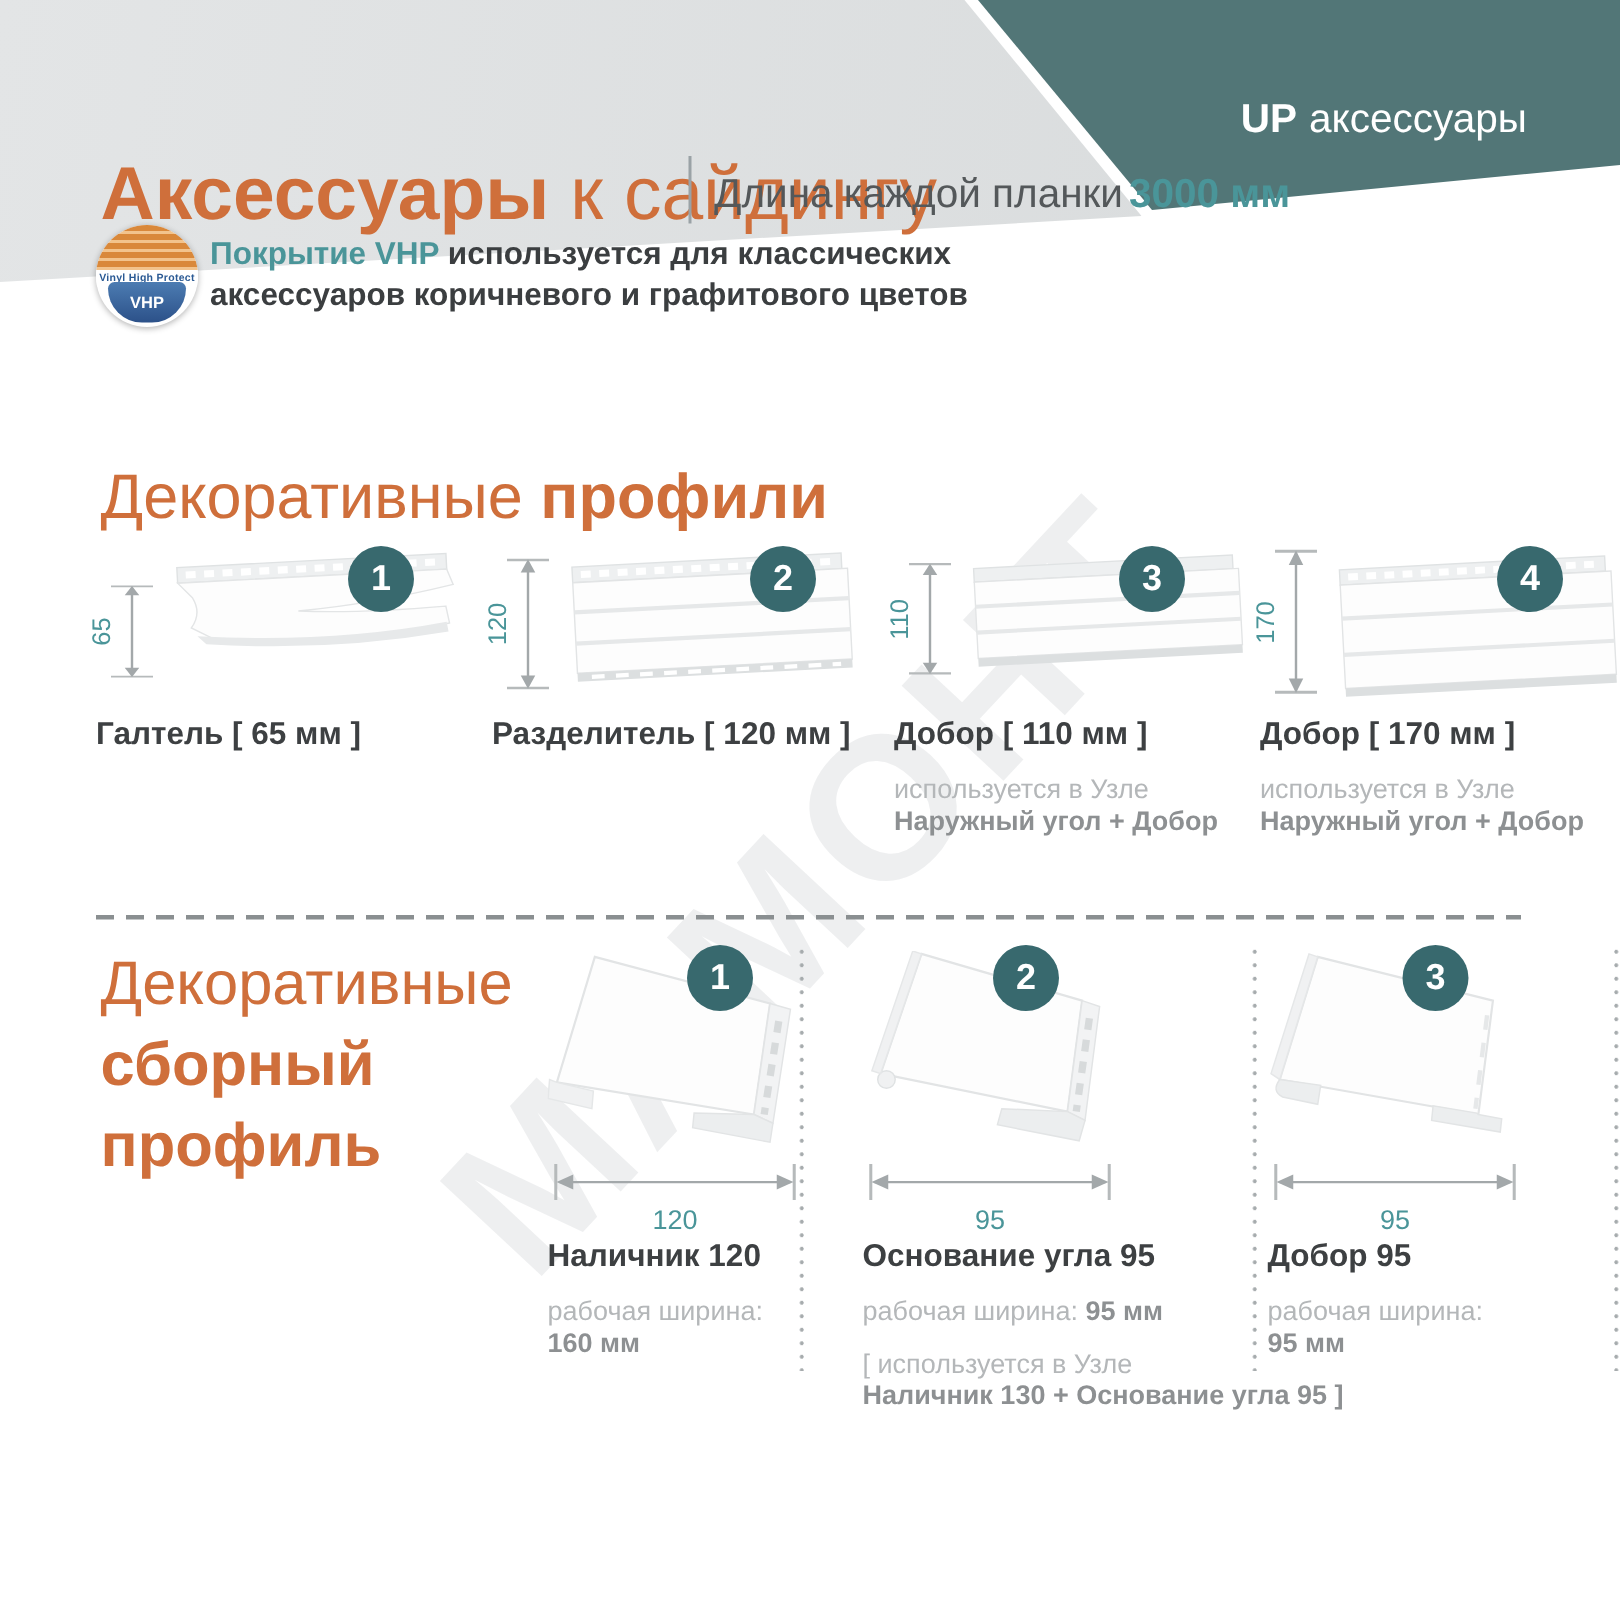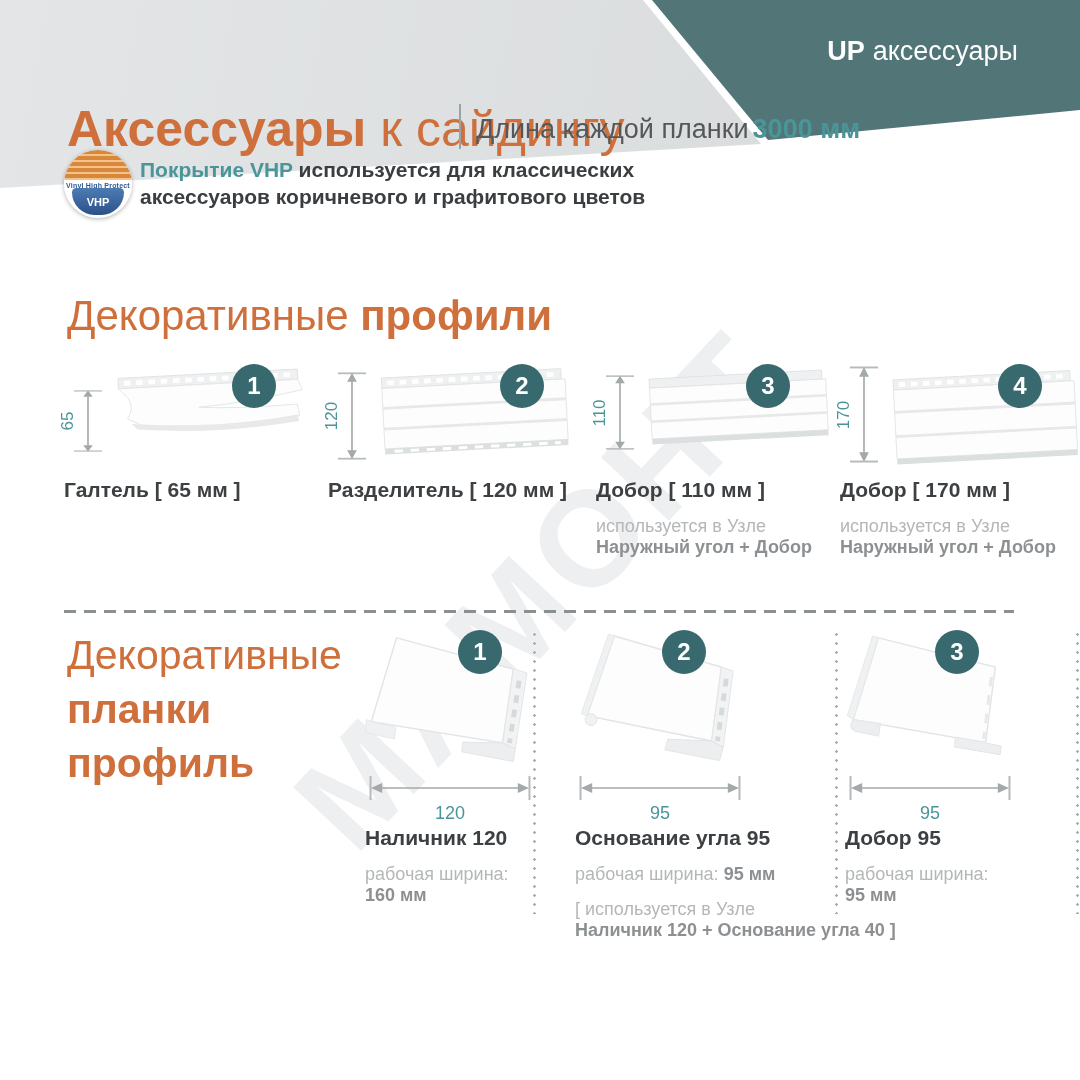--- a/index.html
+++ b/index.html
@@ -16,21 +16,21 @@
   .page{position:relative;width:1080px;height:1080px;background:#fff;overflow:hidden;
         font-family:"Liberation Sans",sans-serif;color:var(--text-dark);}
 
   
   .gray-band{position:absolute;left:0;top:0;width:1080px;height:200px;z-index:0;
     background:linear-gradient(100deg,#e3e5e6,#d7dadb);
     clip-path:polygon(0 0,643px 0,761px 144px,0 188px);}
   .teal-banner{position:absolute;left:0;top:0;width:1080px;height:150px;z-index:0;
     background:var(--teal-dark);
     clip-path:polygon(652px 0,1080px 0,1080px 110px,768px 140px);}
-  .banner-text{position:absolute;top:36px;right:62px;z-index:2;color:#fff;font-size:27px;}
+  .banner-text{position:absolute;top:64px;right:62px;z-index:2;color:#fff;font-size:27px;}
   .banner-text .brand{font-weight:700;margin-right:8px;}
 
   
   .watermark{position:absolute;left:160px;top:505px;width:760px;height:170px;z-index:1;
     display:flex;align-items:center;justify-content:center;
     font-size:135px;font-weight:700;letter-spacing:6px;color:rgba(150,156,159,0.16);
     transform:rotate(-47deg);white-space:nowrap;pointer-events:none;}
 
   
   .header-title{position:absolute;left:67px;top:100px;z-index:2;font-size:50px;color:var(--orange);white-space:nowrap;}
@@ -47,21 +47,21 @@
   .vhp-mid{position:absolute;top:30px;left:0;right:0;height:11px;line-height:11px;background:#fff;
     text-align:center;font-size:7px;font-weight:700;color:#2b5a94;letter-spacing:.2px;}
   .vhp-bottom{position:absolute;bottom:3px;left:8px;width:52px;height:27px;
     background:linear-gradient(#4c7cb2,#2c5189);border-radius:5px 5px 26px 26px;
     display:flex;align-items:center;justify-content:center;color:#fff;font-weight:700;font-size:11px;text-align:center;}
   .vhp-text{position:absolute;left:140px;top:156px;width:580px;z-index:2;
     font-size:21px;font-weight:700;line-height:27px;color:#3b3e40;}
   .vhp-text .lead{color:var(--teal);}
 
   
-  .sec1-title{position:absolute;left:67px;top:292px;z-index:2;font-size:42px;color:var(--orange);}
+  .sec1-title{position:absolute;left:67px;top:307px;z-index:2;font-size:42px;color:var(--orange);}
   .sec1-title .bold{font-weight:700;}
   .sec2-title{position:absolute;left:67px;top:628px;z-index:2;font-size:41px;line-height:54px;color:var(--orange);}
   .sec2-title .bold{font-weight:700;}
 
   
   .dashed-divider{position:absolute;left:64px;top:610px;width:950px;height:3px;z-index:2;
     background:repeating-linear-gradient(90deg,#8a8f91 0 12px,transparent 12px 20px);}
   .vdots{position:absolute;top:630px;height:284px;width:3px;z-index:2;
     background-image:radial-gradient(circle,#a6abad 1.1px,transparent 1.5px);
     background-size:3px 9px;background-repeat:repeat-y;}
@@ -251,21 +251,21 @@
     </div>
     <div class="caption">Добор [ 170 мм ]</div>
     <div class="note-light">используется в Узле</div>
     <div class="note-bold">Наружный угол + Добор</div>
   </div>
 
   <div class="dashed-divider"></div>
 
   <div class="sec2-title">
     <span>Декоративные</span><br>
-    <span class="bold">планки</span><br>
+    <span class="bold">сборный</span><br>
     <span class="bold">профиль</span>
   </div>
 
   <div class="vdots v1"></div>
   <div class="vdots v2"></div>
   <div class="vdots v3"></div>
 
   <div class="item u-item u1">
     <div class="fig">
       <svg class="plank" width="176" height="146" viewBox="0 0 180 150">
@@ -310,21 +310,21 @@
           <line x1="4" y1="12" x2="156" y2="12" stroke="#a3a8aa" stroke-width="1.5"></line>
           <polygon points="2,12 13,7 13,17" fill="#a3a8aa"></polygon>
           <polygon points="158,12 147,7 147,17" fill="#a3a8aa"></polygon>
         </svg>
         <div class="num">95</div>
       </div>
     </div>
     <div class="caption">Основание угла 95</div>
     <div class="note-light"><span>рабочая ширина:</span> <b style="color:var(--text-gray)">95 мм</b></div>
     <div class="note-light">[ используется в Узле</div>
-    <div class="note-bold">Наличник 120 + Основание угла 40 ]</div>
+    <div class="note-bold">Наличник 130 + Основание угла 95 ]</div>
   </div>
 
   <div class="item u-item u3">
     <div class="fig">
       <svg class="plank" width="176" height="146" viewBox="0 0 180 150">
         <polygon points="34,4 154,34 144,112 8,88" fill="#fdfdfd" stroke="#e2e4e5" stroke-width="1.5"></polygon>
         <polygon points="34,4 28,2 2,84 8,88" fill="#f0f1f2" stroke="#e5e7e8"></polygon>
         <path d="M8,88 Q2,96 10,100 L34,105 L36,92 Z" fill="#eceeef" stroke="#e2e4e5"></path>
         <polygon points="144,112 160,115 159,124 112,116 113,106 143,111" fill="#eceeef" stroke="#e2e4e5"></polygon>
         <line x1="150" y1="44" x2="142" y2="108" stroke="#e6e8e9" stroke-width="3" stroke-dasharray="10 9"></line>

